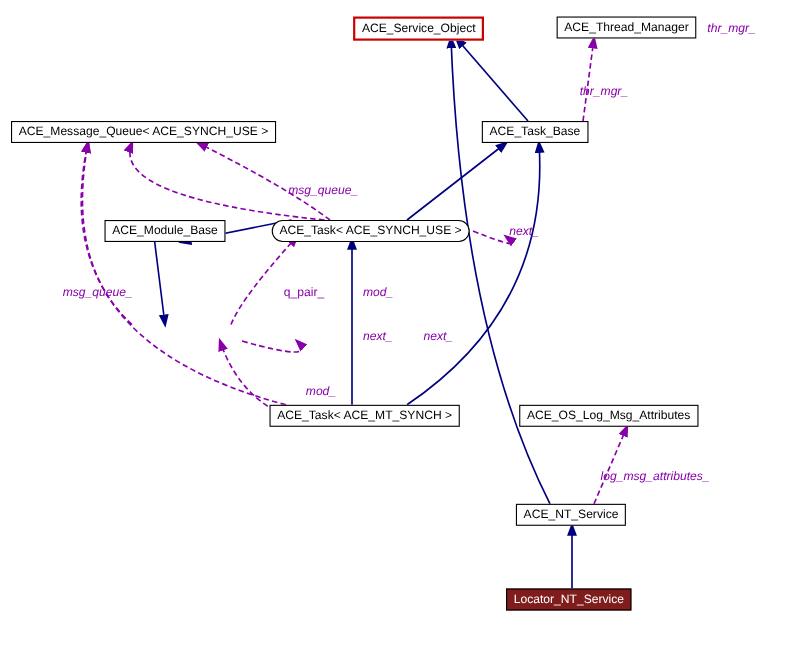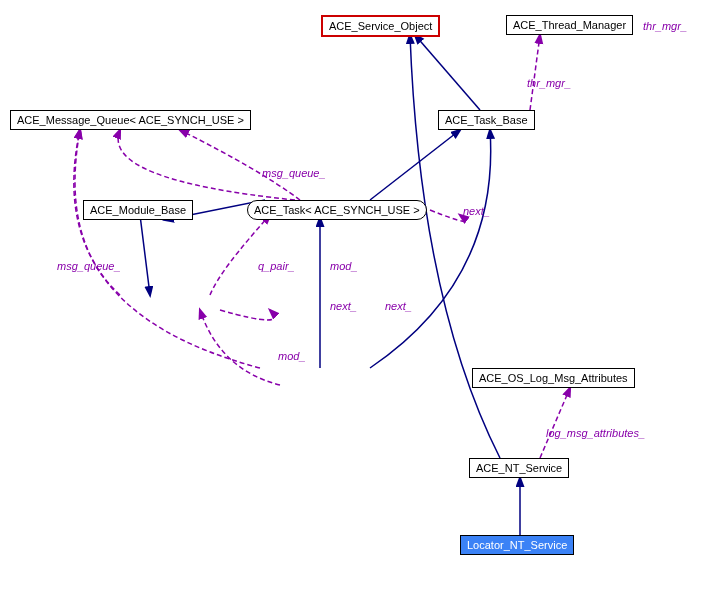--- a/index.html
+++ b/index.html
@@ -23,21 +23,21 @@
       background: #fff;
       padding: 3px 6px;
       font-size: 11px;
       white-space: nowrap;
       text-align: center;
     }
     .node-red {
       border: 2px solid #cc0000;
     }
     .node-black-fill {
-      background: #3b82f6;
+      background: #7f1d1d;
       color: #fff;
       border: 1px solid #000;
     }
     svg.arrows {
       position: absolute;
       top: 0;
       left: 0;
       width: 722px;
       height: 592px;
       pointer-events: none;
@@ -123,57 +123,60 @@
   </div>
 
   <div class="node" style="left:438px; top:110px;">
     <span>ACE_Task_Base</span>
   </div>
 
   <div style="position:absolute; left:262px; top:167px; font-size:11px; color:#8800aa; font-style:italic;">
     <span>msg_queue_</span>
   </div>
 
-  <div class="node" style="left:83px; top:200px;">
+  <div class="node" style="left:95px; top:200px;">
     <span>ACE_Module_Base</span>
   </div>
 
   <div class="node" style="left:247px; top:200px;border-radius:10px;">
     <span>ACE_Task&lt; ACE_SYNCH_USE &gt;</span>
   </div>
 
   <div style="position:absolute; left:463px; top:205px; font-size:11px; color:#8800aa; font-style:italic;">
     <span>next_</span>
   </div>
 
   <div style="position:absolute; left:57px; top:260px; font-size:11px; color:#8800aa; font-style:italic;">
     <span>msg_queue_</span>
   </div>
 
-  <div style="position:absolute; left:258px; top:260px; font-size:11px; color:#8800aa; font-style:italic;">
+  <div style="position:absolute; left:258px; top:260px; font-size:11px; color:#8800aa; ">
     <span>q_pair_</span>
   </div>
 
   <div style="position:absolute; left:330px; top:260px; font-size:11px; color:#8800aa; font-style:italic;">
     <span>mod_</span>
   </div>
 
 
   <div style="position:absolute; left:330px; top:300px; font-size:11px; color:#8800aa; font-style:italic;">
     <span>next_</span>
   </div>
 
   <div style="position:absolute; left:385px; top:300px; font-size:11px; color:#8800aa; font-style:italic;">
     <span>next_</span>
   </div>
 
   <div style="position:absolute; left:278px; top:350px; font-size:11px; color:#8800aa; font-style:italic;">
     <span>mod_</span>
   </div>
 
+  <div class="node" style="left:245px; top:368px;">
+    <span>ACE_Task&lt; ACE_MT_SYNCH &gt;</span>
+  </div>
 
   <div class="node" style="left:472px; top:368px;">
     <span>ACE_OS_Log_Msg_Attributes</span>
   </div>
 
   <div style="position:absolute; left:546px; top:427px; font-size:11px; color:#8800aa; font-style:italic;">
     <span>log_msg_attributes_</span>
   </div>
 
   <div class="node" style="left:469px; top:458px;">

